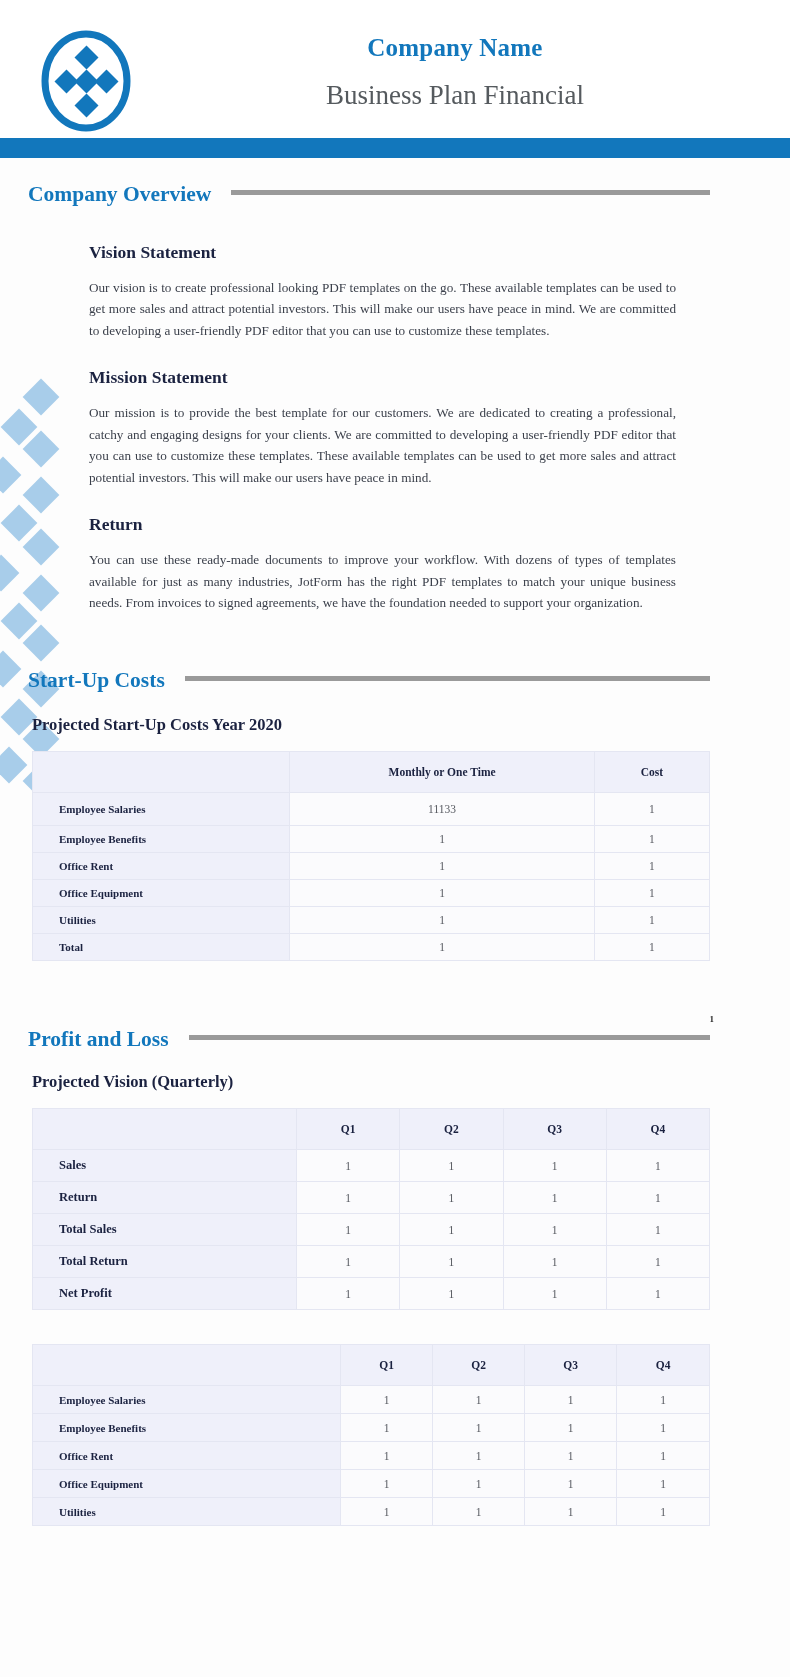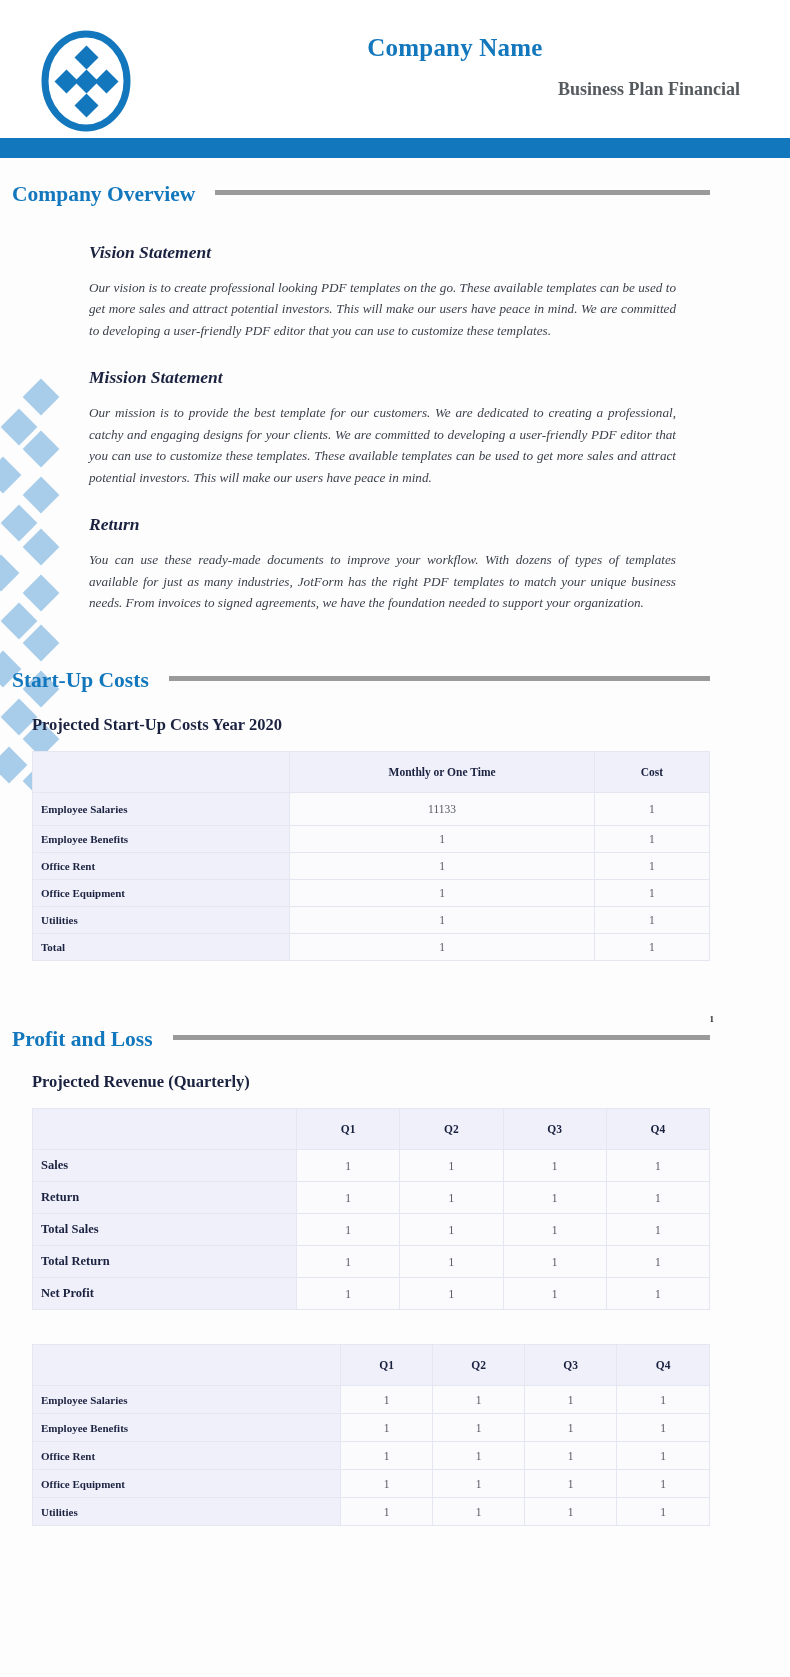--- a/index.html
+++ b/index.html
@@ -47,39 +47,38 @@
   .company-name {
     color: #1277bc;
     font-size: 25px;
     font-weight: bold;
     letter-spacing: .2px;
     line-height: 1.25;
     margin-bottom: 16px;
   }
   .doc-subtitle {
     color: #555a5e;
-    font-size: 18px;
-    font-weight: bold;
+    font-size: 27px;
+    font-weight: normal;
     line-height: 1.2;
-    text-align: right;
   }
   .header-bar {
     height: 20px;
     background: #1277bc;
     width: 100%;
   }
 
   
   .section {
     position: relative;
   }
   .section-head {
     display: flex;
     align-items: center;
-    padding-left: 12px;
+    padding-left: 28px;
     padding-right: 80px;
   }
   .section-head .title {
     color: #1277bc;
     font-size: 21.5px;
     font-weight: bold;
     white-space: nowrap;
     line-height: 1;
   }
   .section-head .rule {
@@ -102,21 +101,20 @@
   .dia {
     position: absolute;
     background: #a8cdea;
     transform: rotate(45deg);
   }
 
   
   .content {
     padding-left: 89px;
     padding-right: 114px;
-    font-style: italic;
   }
   h3.sub {
     font-size: 17.5px;
     font-weight: bold;
     color: #1b2240;
     margin: 0 0 14px 0;
     line-height: 1.2;
   }
   p.para {
     font-size: 13.2px;
@@ -162,21 +160,21 @@
     font-size: 11.5px;
     color: #1b2240;
     text-align: center;
   }
   table.fin thead th.corner {
     background: #eff0fa;
   }
   table.fin tbody th.rowhead {
     background: #eff0fa;
     text-align: left;
-    padding-left: 8px;
+    padding-left: 26px;
     font-weight: bold;
     font-size: 11px;
     color: #1b2240;
   }
   table.fin tbody td {
     background: #fbfbfd;
     text-align: center;
     color: #55585f;
     font-size: 11.5px;
   }
@@ -322,21 +320,21 @@
 
   <div class="page-number" style="top:1014px;">1</div>
 
   <div class="section" style="padding-top:68px;">
     <div class="section-head">
       <span class="title">Profit and Loss</span>
       <span class="rule"></span>
     </div>
 
     <div style="height:22px;"></div>
-    <div class="table-title">Projected Revenue (Quarterly)</div>
+    <div class="table-title">Projected Vision (Quarterly)</div>
 
     <div class="tbl-wrap">
       <table class="fin revenue">
         <colgroup>
           <col style="width:39%">
           <col style="width:15.25%">
           <col style="width:15.25%">
           <col style="width:15.25%">
           <col style="width:15.25%">
         </colgroup>

